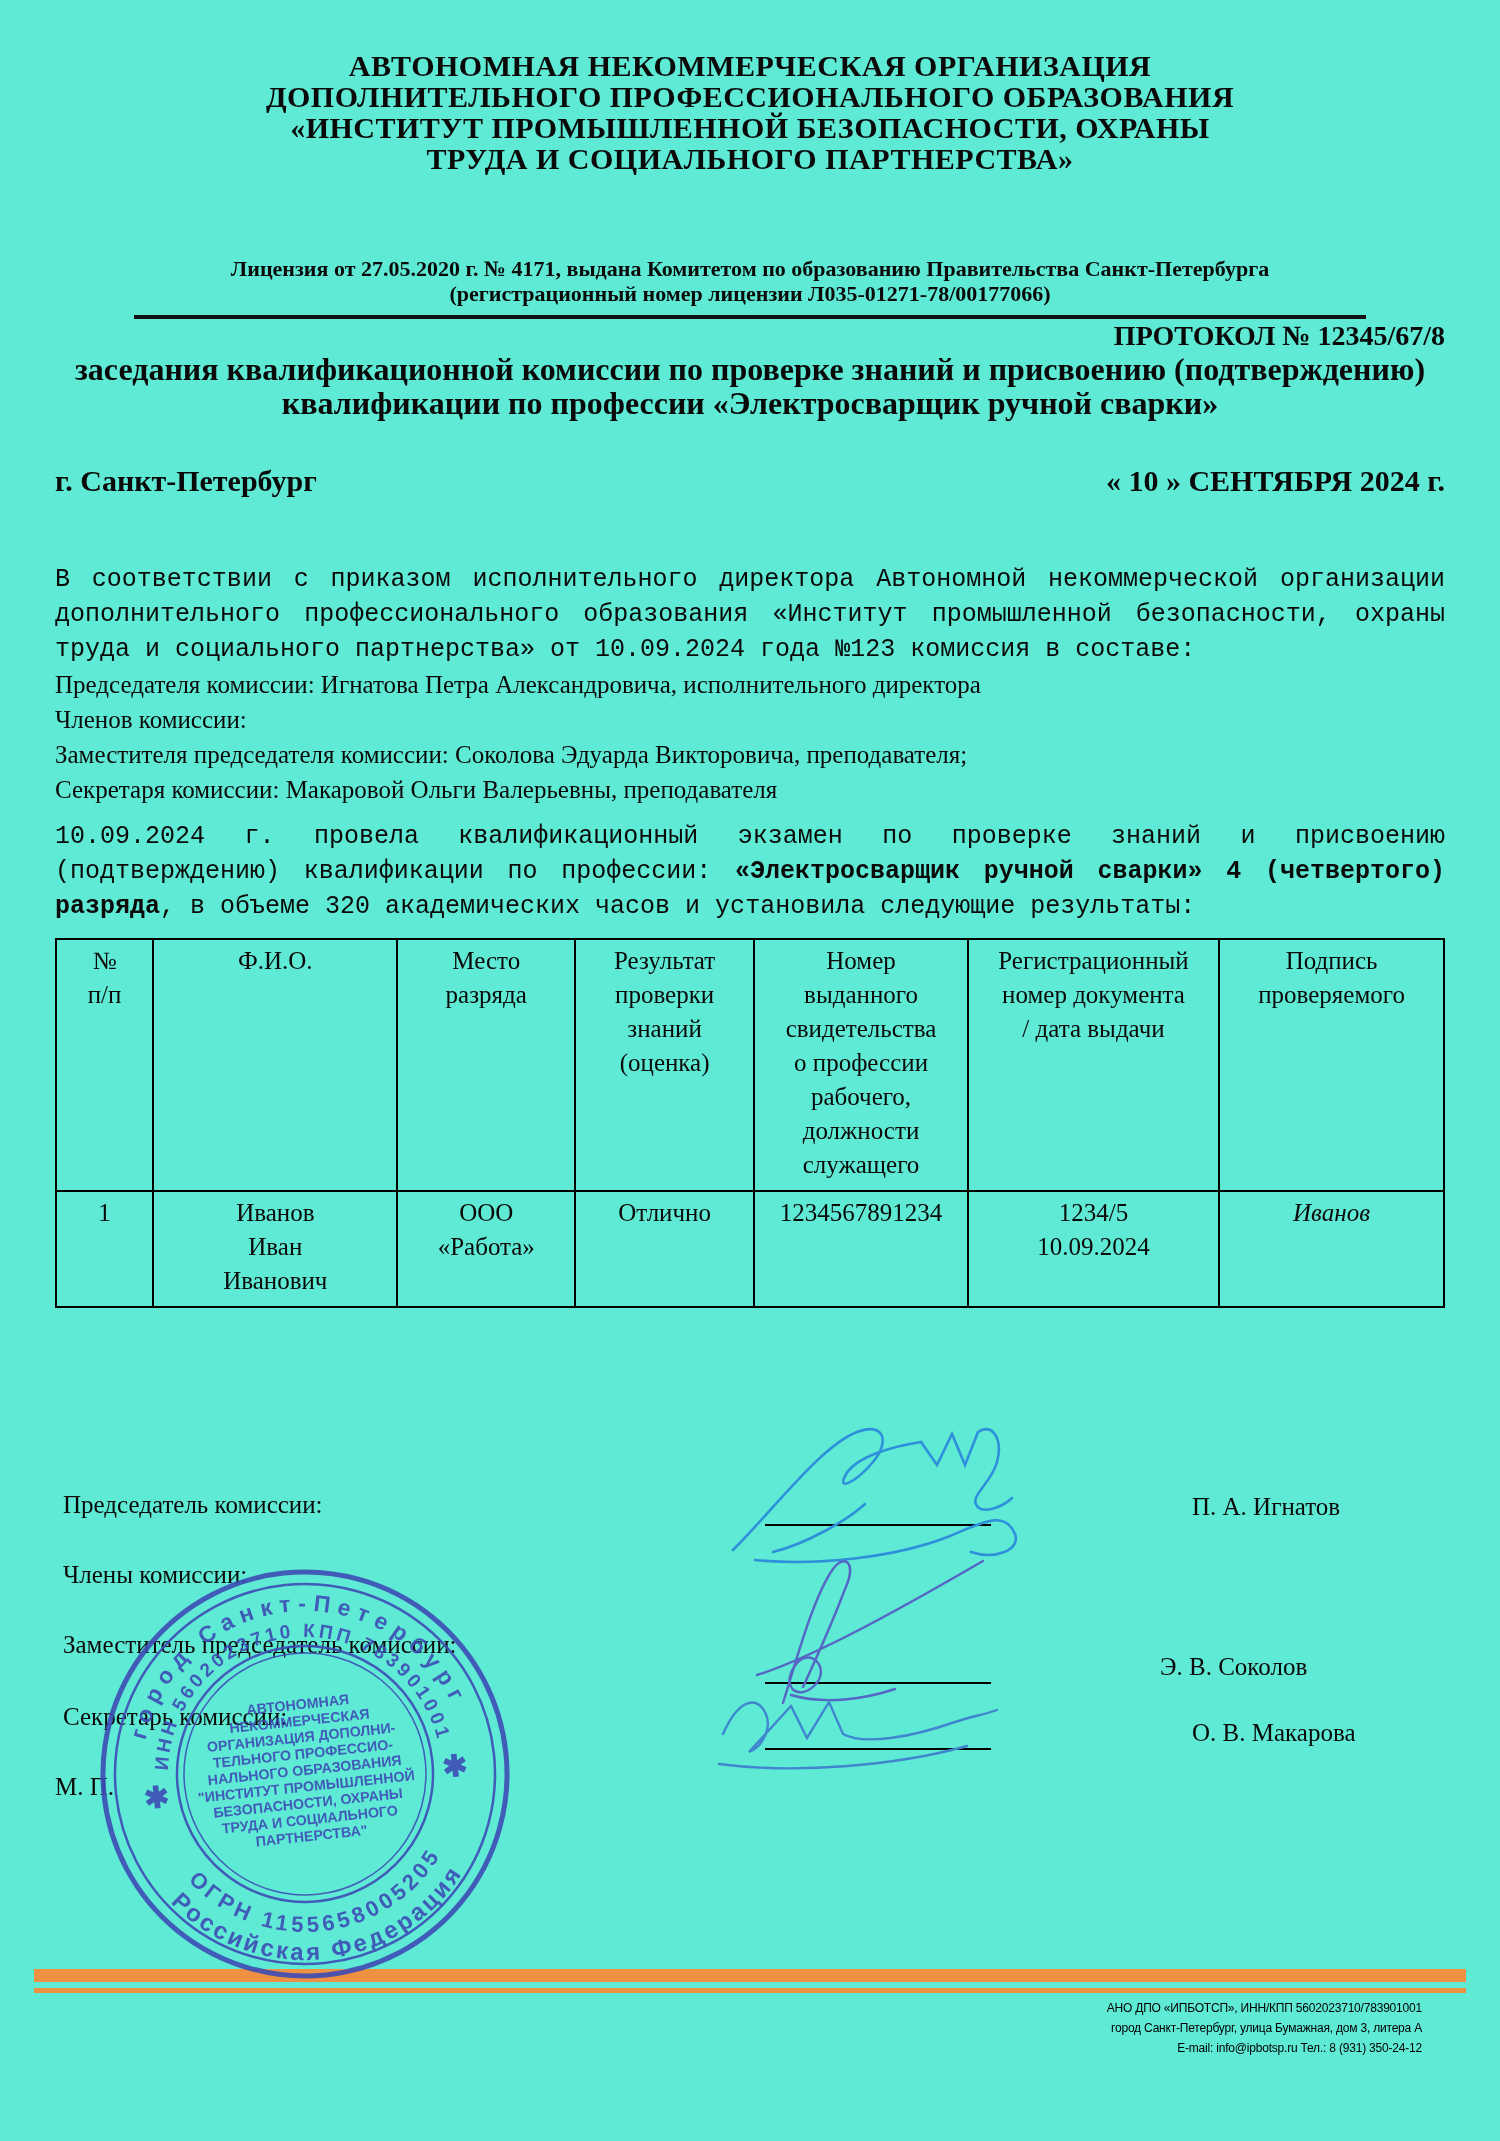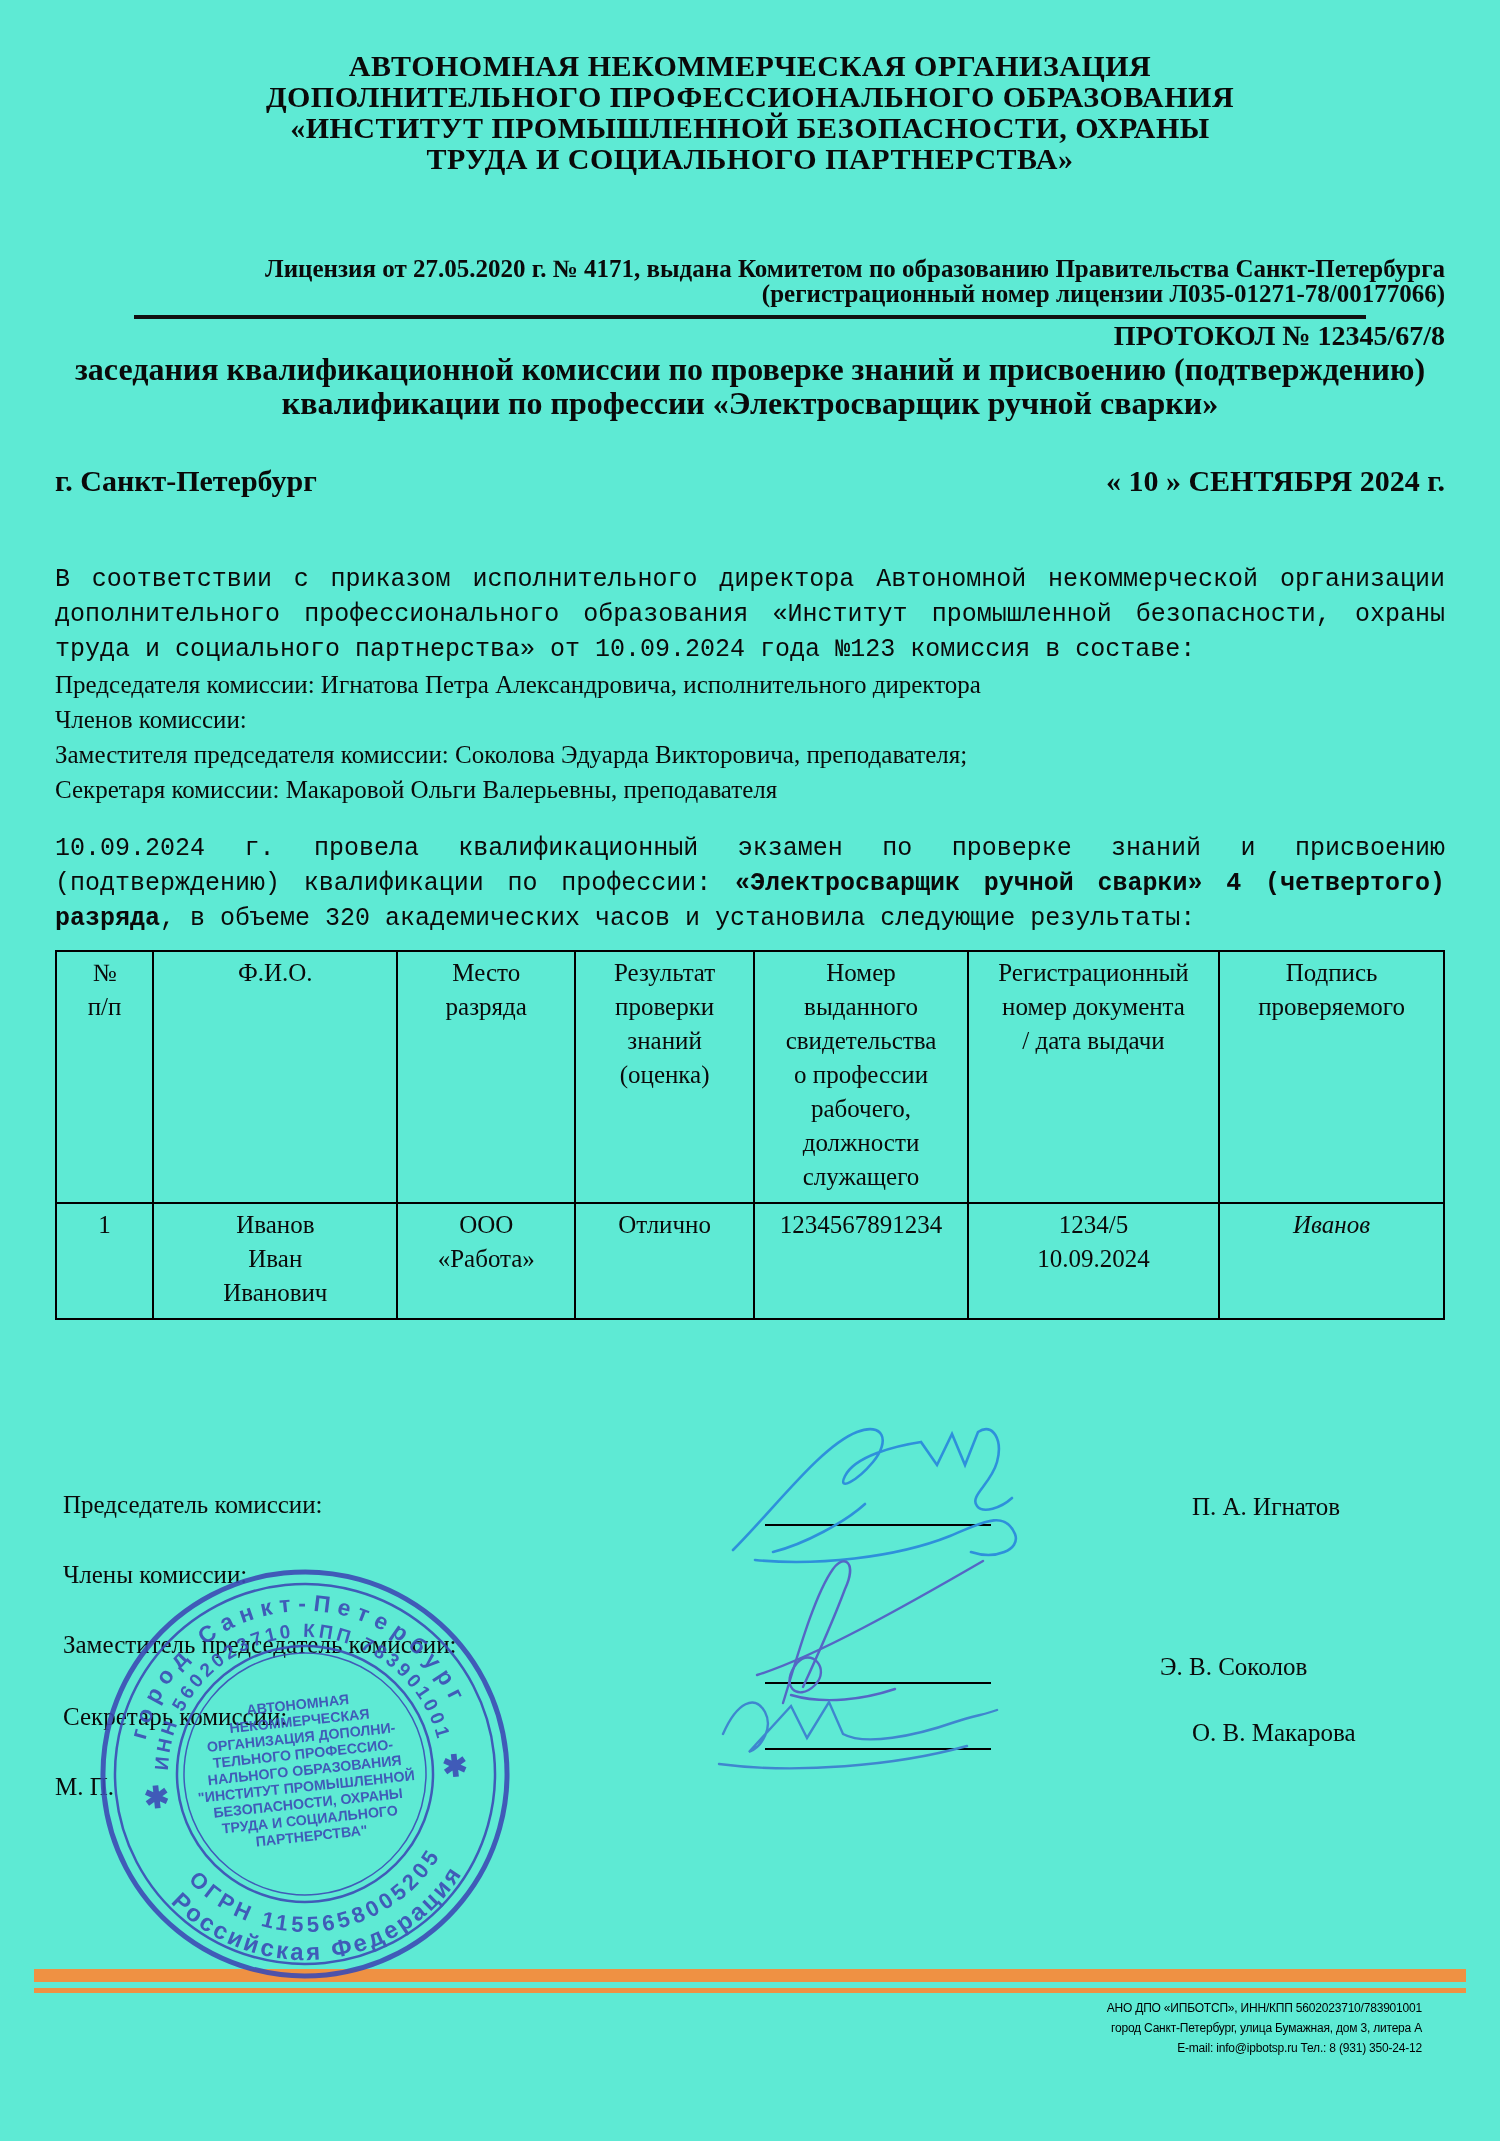--- a/index.html
+++ b/index.html
@@ -17,23 +17,23 @@
     margin-top:50px;
     text-align:center;
     font-weight:700;
     font-size:30px;
     line-height:31px;
     letter-spacing:0.5px;
     white-space:pre-line;
   }
   .license{
     margin-top:82px;
-    text-align:right;
-    font-weight:700;
-    font-size:25px;
+    text-align:center;
+    font-weight:700;
+    font-size:22px;
     line-height:25px;
     white-space:pre-line;
   }
   .rule{
     margin:9px auto 0 auto;
     width:1232px;height:4px;background:#111;
   }
   .doc-title{
     text-align:right;
     font-weight:700;
@@ -53,21 +53,21 @@
     font-weight:700;font-size:30px;
   }
   .para{
     font-size:25px;line-height:35px;
     text-align:justify;
     margin:0;
     font-family:Liberation Mono, monospace;
   }
   .mt66{margin-top:64px;}
   .mt32{margin-top:34px;}
-  .mt22{margin-top:24px;}
+  .mt22{margin-top:12px;}
   .plain{font-size:25px;line-height:35px;margin:0;}
   .bold-inline{font-weight:700;}
   table.results{
     margin-top:14px;
     width:100%;
     border-collapse:collapse;
     table-layout:fixed;
   }
   table.results th, table.results td{
     border:2px solid #000;

